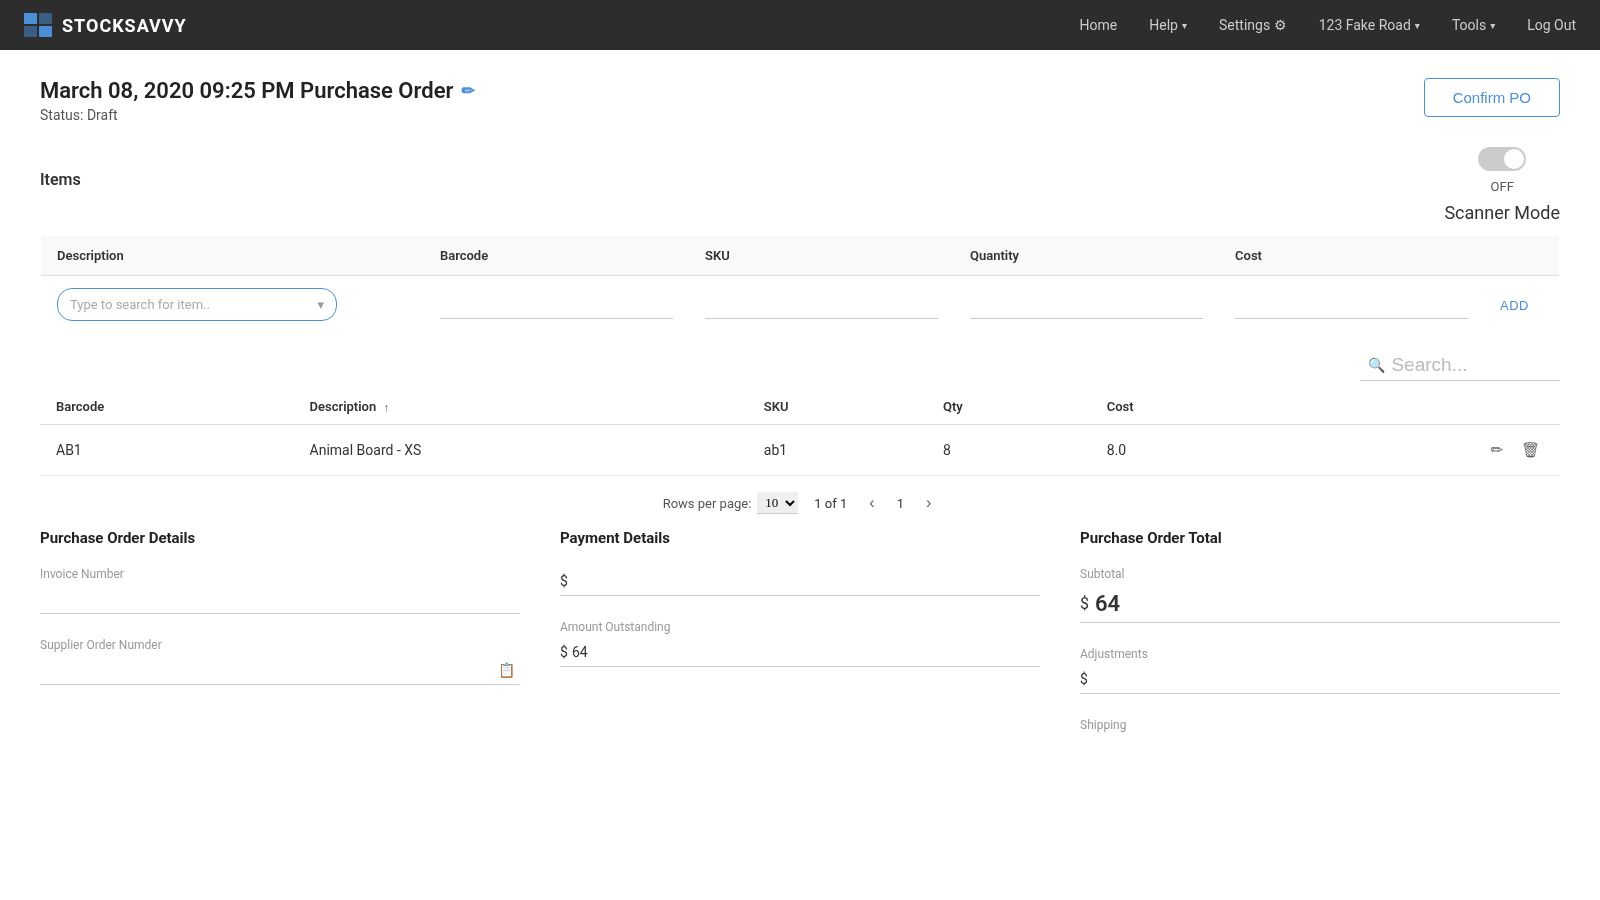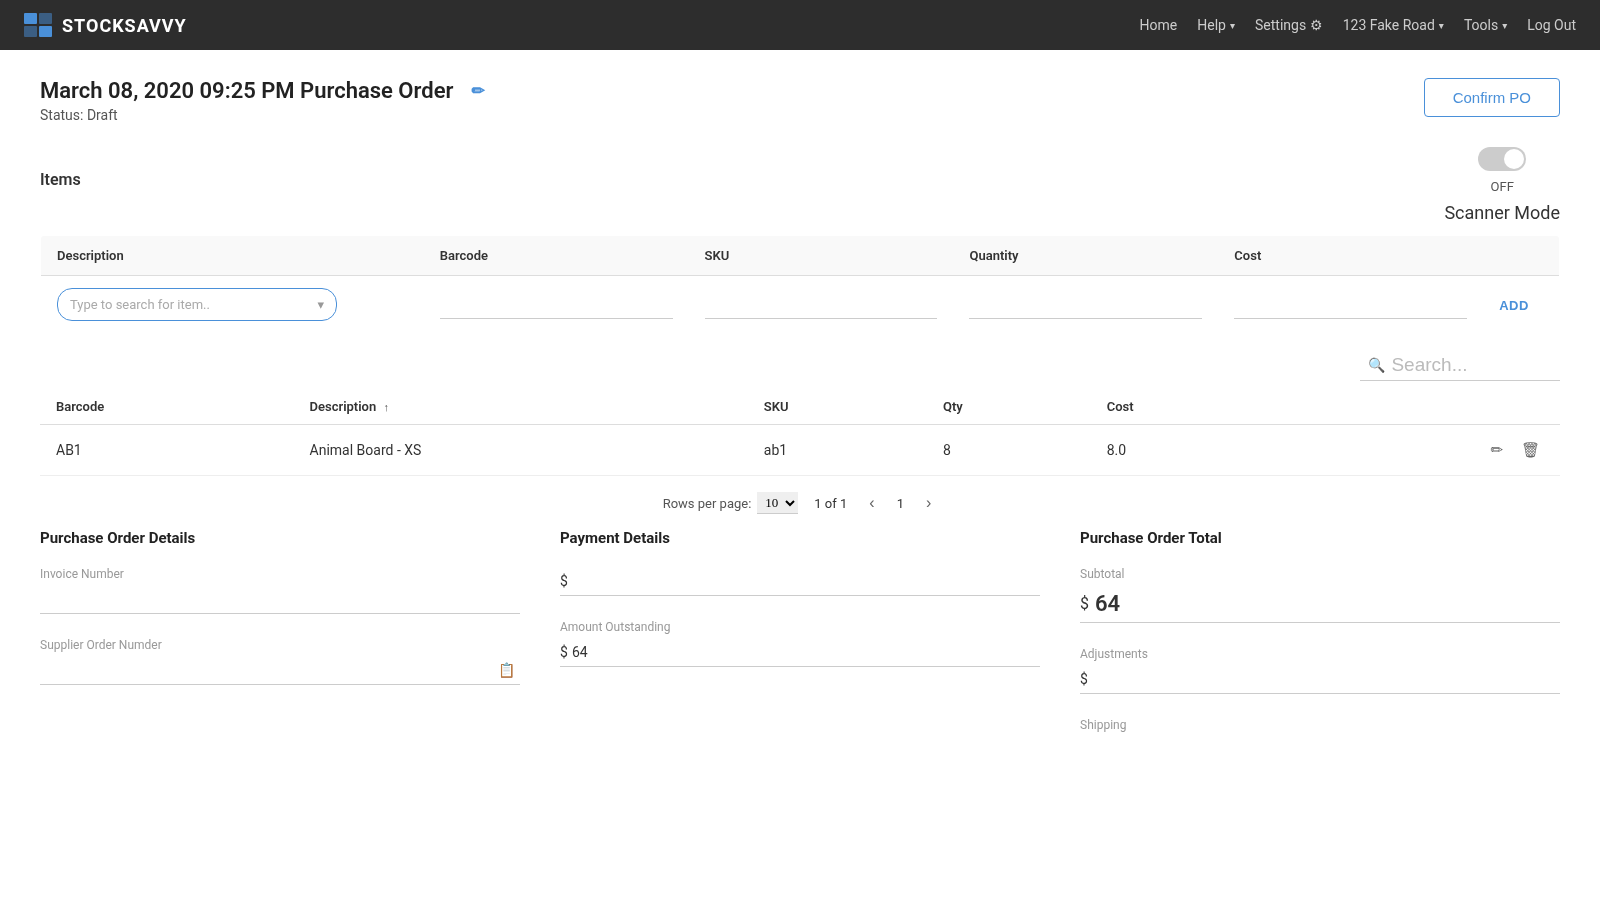--- a/index.html
+++ b/index.html
@@ -23,21 +23,21 @@
       font-weight: 700;
       letter-spacing: 1px;
     }
     .brand-icon {
       width: 30px;
       height: 24px;
     }
     .navbar-nav {
       display: flex;
       align-items: flex-end;
-      gap: 20px;
+      gap: 32px;
       margin-left: auto;
     }
     .nav-link {
       color: #ccc;
       text-decoration: none;
       font-size: 14px;
       display: flex;
       align-items: center;
       gap: 4px;
       cursor: pointer;
@@ -56,21 +56,21 @@
       align-items: flex-start;
       justify-content: space-between;
       margin-bottom: 24px;
     }
     .page-title {
       font-size: 22px;
       font-weight: 600;
       color: #222;
       display: flex;
       align-items: center;
-      gap: 18px;
+      gap: 8px;
     }
     .edit-icon { color: #4a90d9; cursor: pointer; font-size: 16px; }
     .page-status { color: #555; font-size: 14px; margin-top: 4px; }
 
     .confirm-po-btn {
       border: 1px solid #4a90d9;
       color: #4a90d9;
       background: #fff;
       padding: 10px 28px;
       border-radius: 4px;
@@ -161,21 +161,21 @@
       font-size: 13px;
       outline: none;
       width: 100%;
       background: transparent;
     }
     .add-btn {
       background: none;
       border: none;
       color: #4a90d9;
       font-size: 13px;
-      font-weight: 700;
+      font-weight: 400;
       cursor: pointer;
       letter-spacing: 0.5px;
     }
 
     
     .table-search-row {
       display: flex;
       justify-content: flex-end;
       margin: 16px 0 8px;
     }

